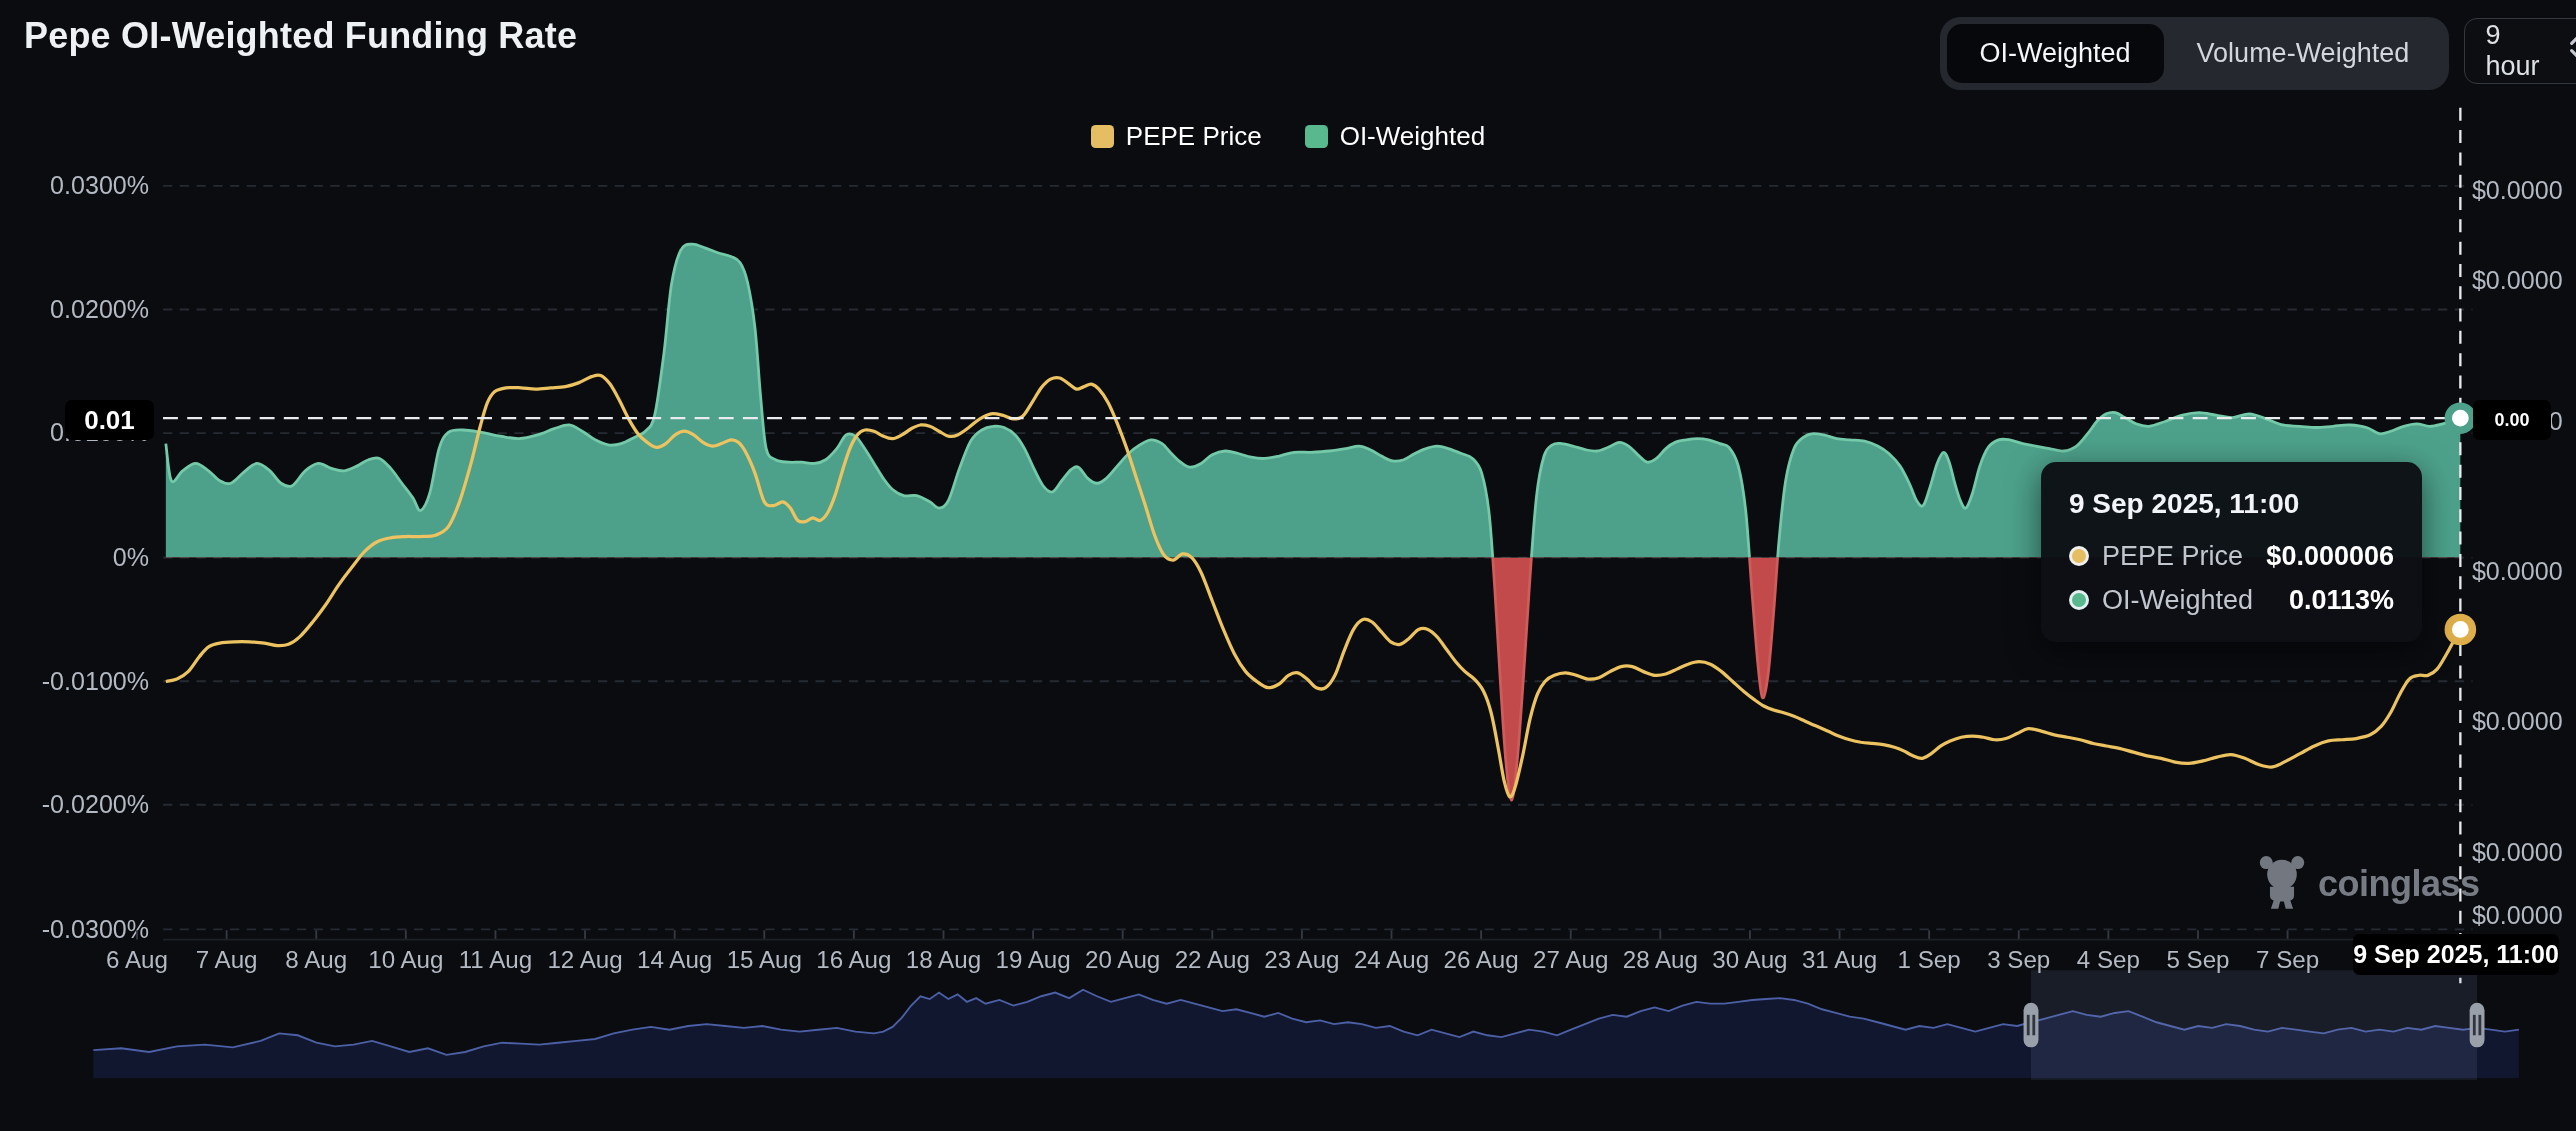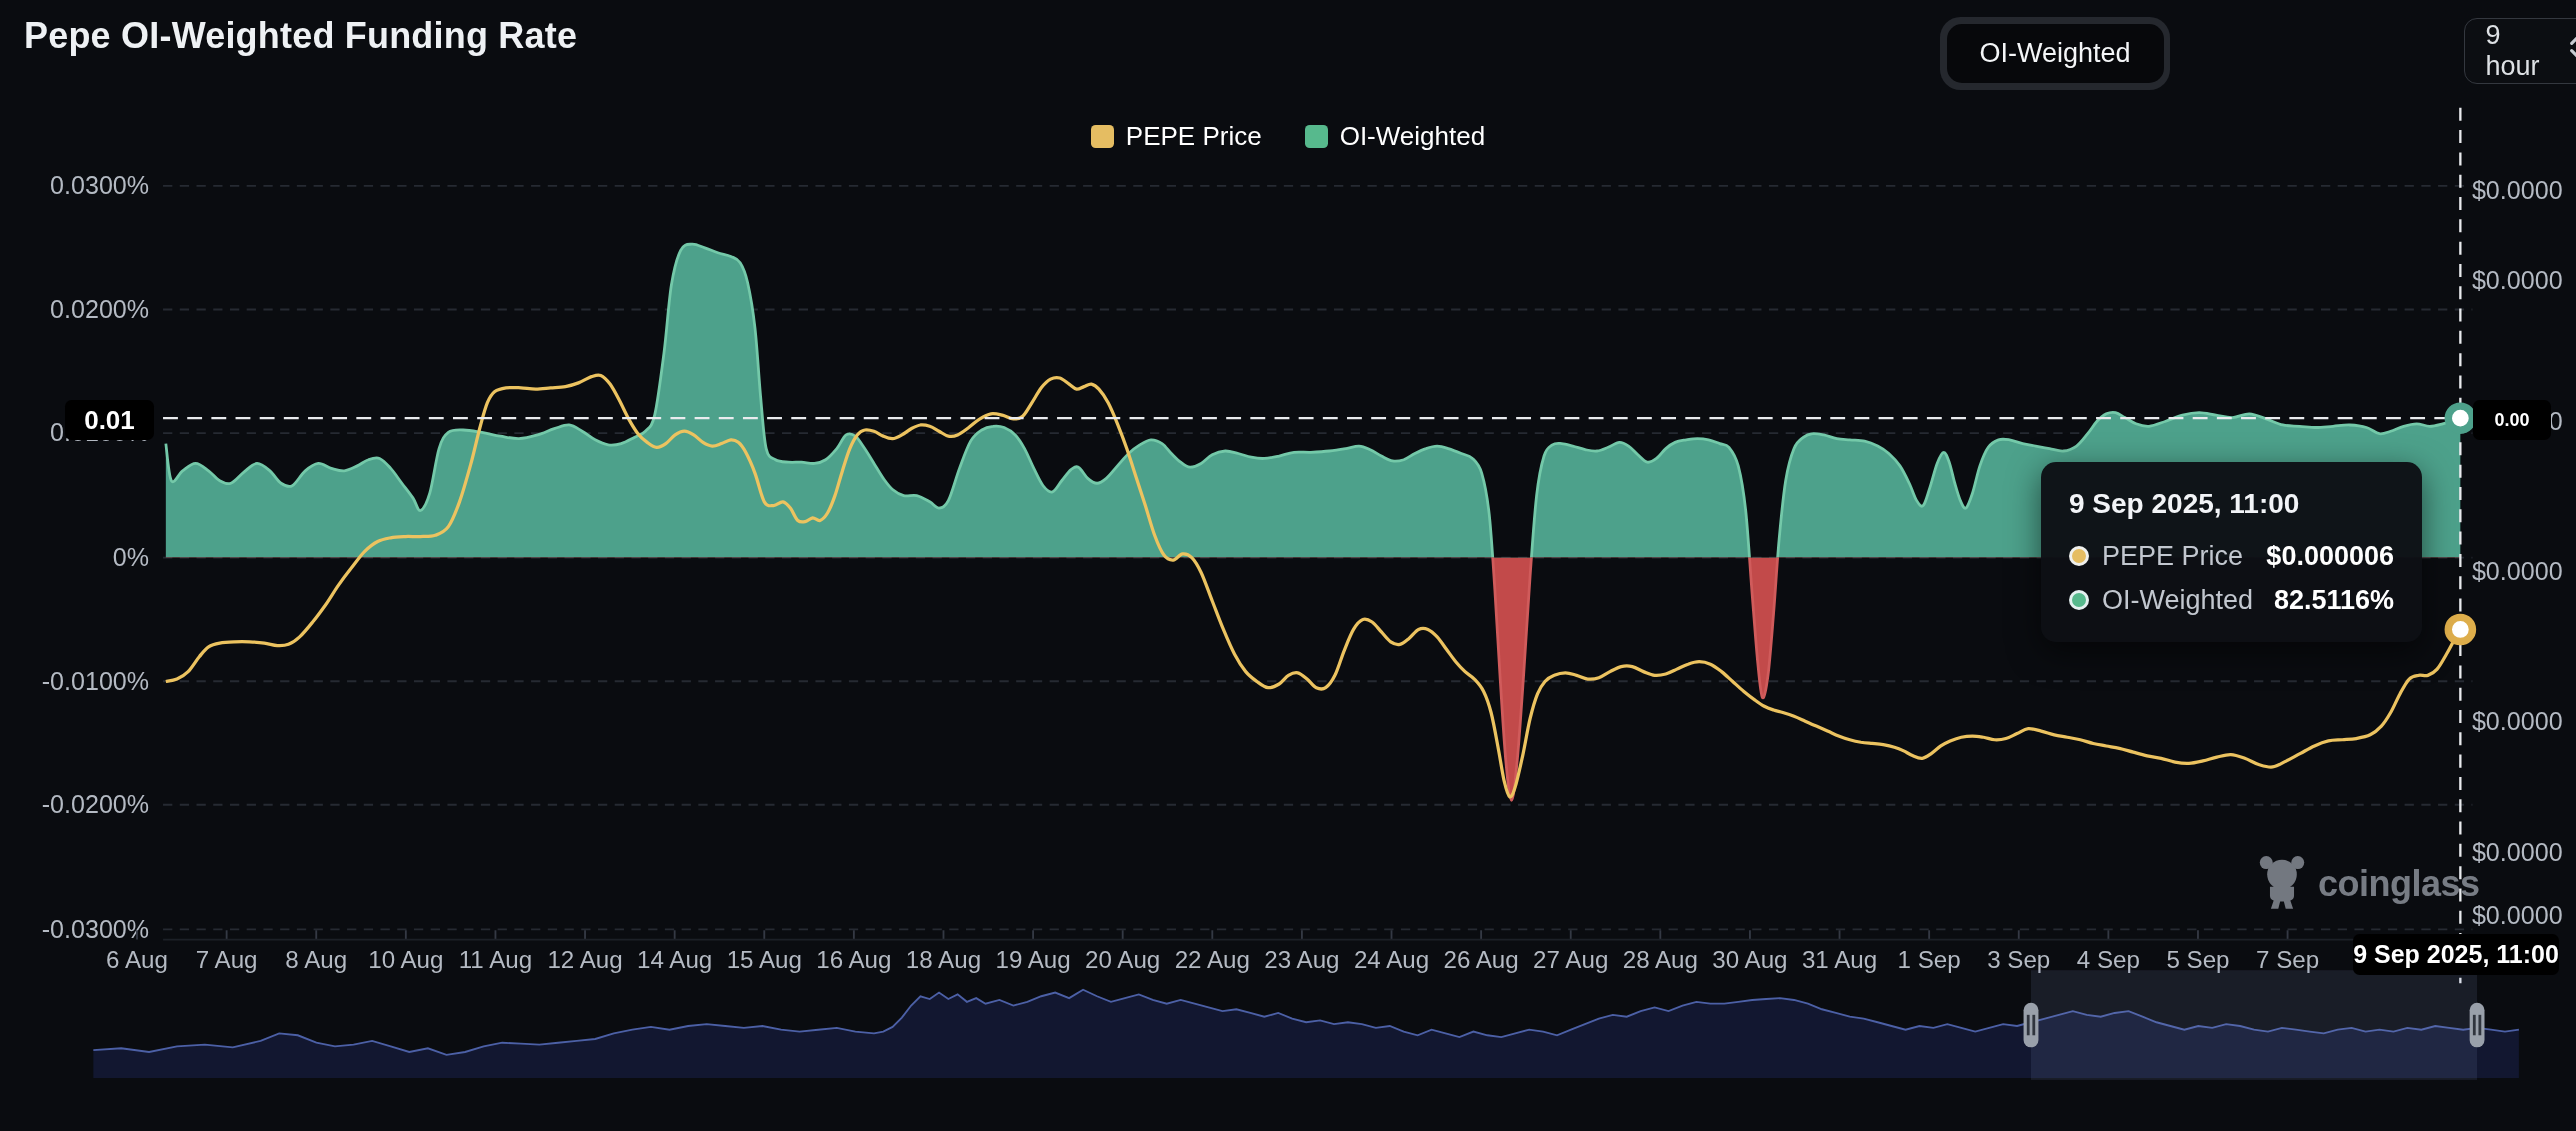--- a/index.html
+++ b/index.html
@@ -42,20 +42,21 @@
 </style>
 </head>
 <body>
 
 <div class="stage">
 
   <div class="title">Pepe OI-Weighted Funding Rate</div>
 
   <div class="seg">
     <div class="seg-btn active">OI-Weighted</div>
+    <div class="seg-btn">Volume-Weighted</div>
   </div>
 
   <div class="interval">
     <span>9 hour</span>
     <span>
       <svg width="24" height="30" viewBox="0 0 26 32" fill="none" stroke="#c7cbd1" stroke-width="3.4" stroke-linecap="round" stroke-linejoin="round">
         <path d="M4 12 L13 3 L22 12"></path>
           <path d="M4 20 L13 29 L22 20"></path>
       </svg>
     </span>
@@ -184,21 +185,21 @@
   <div class="tooltip">
     <div class="tt-header">9 Sep 2025, 11:00</div>
     <div class="tt-row">
       <span class="tt-dot" style="background: rgb(229, 189, 98);"></span>
       <span class="tt-label">PEPE Price</span>
       <span class="tt-value">$0.000006</span>
     </div>
     <div class="tt-row">
       <span class="tt-dot" style="background: rgb(87, 185, 141);"></span>
       <span class="tt-label">OI-Weighted</span>
-      <span class="tt-value">82.5116%</span>
+      <span class="tt-value">0.0113%</span>
     </div>
   </div>
 
   <div class="watermark">
     <span>
       <svg width="50" height="58" viewBox="0 0 54 62" fill="#868b94">
         <circle cx="10" cy="10" r="7"></circle>
           <circle cx="44" cy="10" r="7"></circle>
         <circle cx="27" cy="23" r="16"></circle>
         <path d="M14 36 h26 v9 a6 6 0 0 1 -4 6 l3 9 h-8 l-2-8 h-4 l-2 8 h-8 l3-9 a6 6 0 0 1 -4-6 z"></path>

